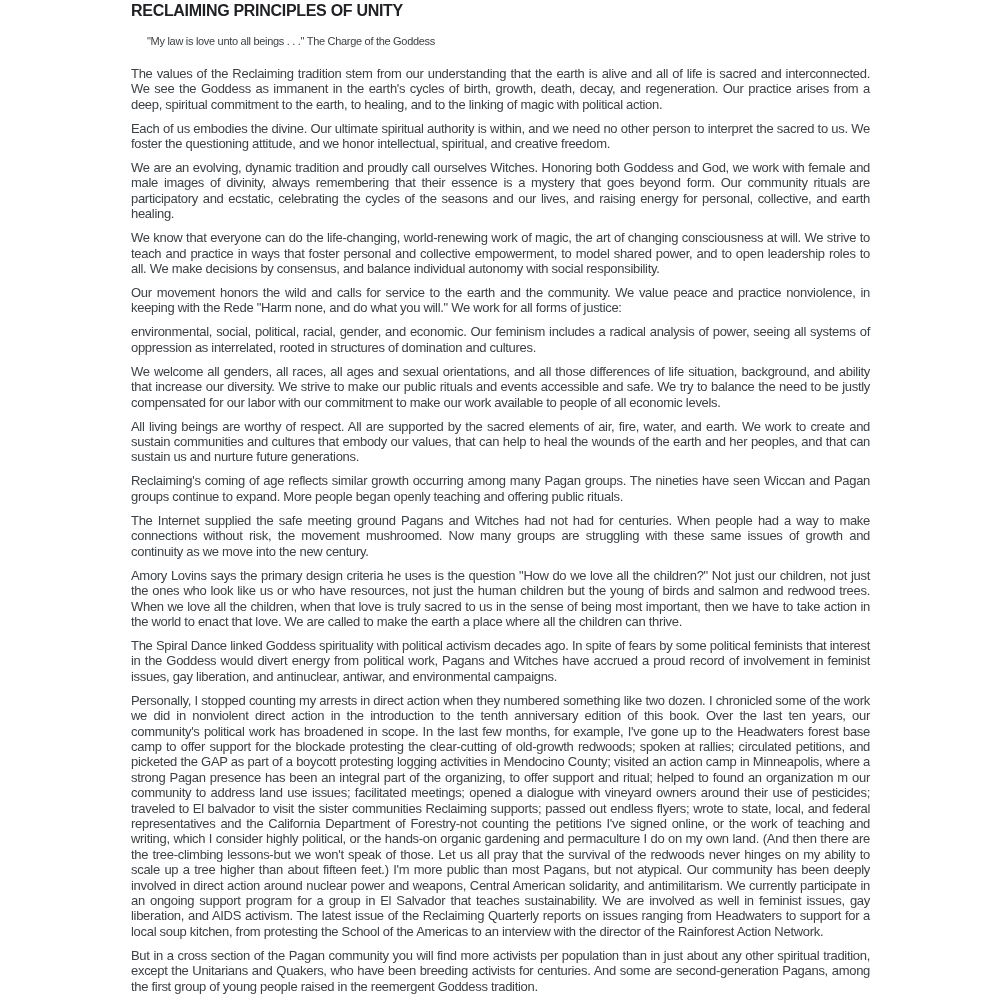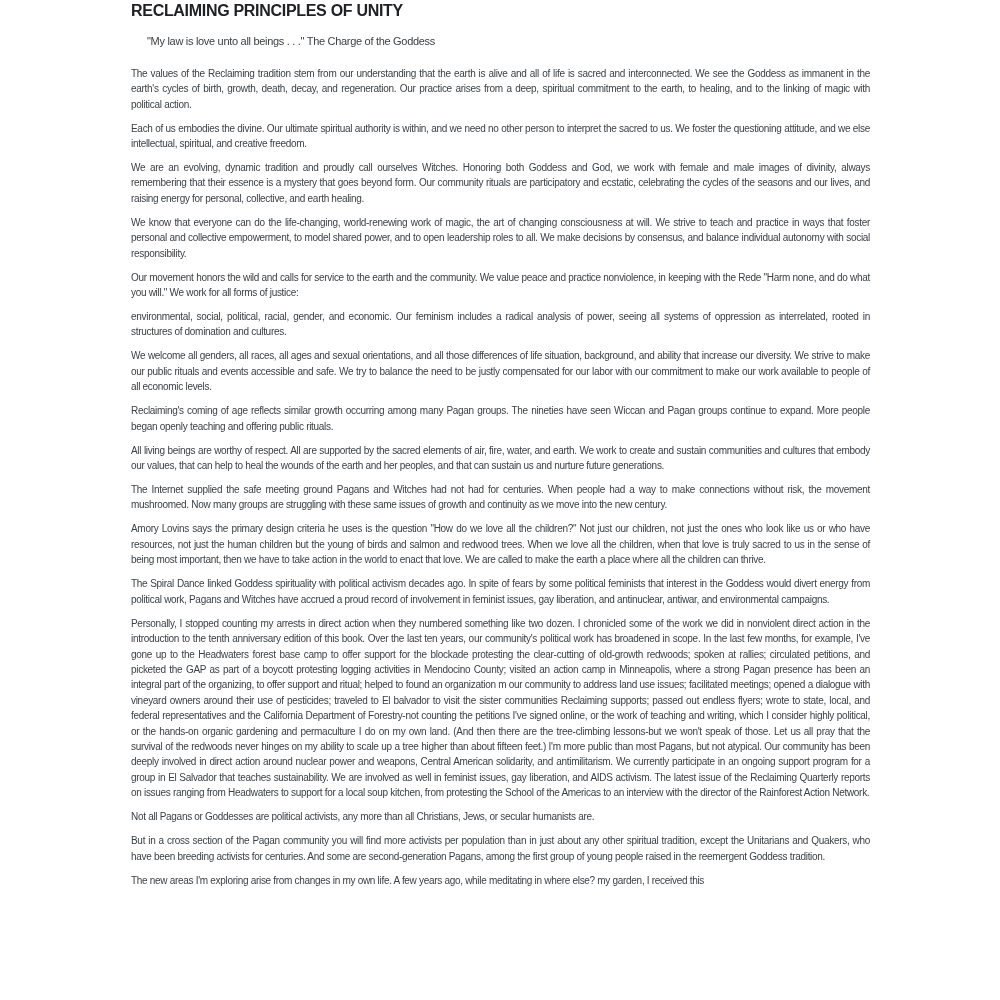--- a/index.html
+++ b/index.html
@@ -32,45 +32,44 @@
   .epigraph {
     margin: 0 0 16px 0;
     padding-left: 16px;
     font-size: 11px;
     letter-spacing: -0.3px;
     line-height: 15.4px;
     color: #3c4145;
   }
   .body-text p {
     margin: 0 0 8.6px 0;
-    font-size: 10px;
+    font-size: 13px;
     letter-spacing: -0.3px;
     line-height: 15.4px;
     color: #3c4145;
     text-align: justify;
     text-justify: inter-word;
   }
 </style>
 </head>
 <body>
 
 <div class="page">
   <h1 class="doc-title">RECLAIMING PRINCIPLES OF UNITY</h1>
   <div class="epigraph">"My law is love unto all beings . . ." The Charge of the Goddess</div>
   <div class="body-text">
     <p>The values of the Reclaiming tradition stem from our understanding that the earth is alive and all of life is sacred and interconnected. We see the Goddess as immanent in the earth's cycles of birth, growth, death, decay, and regeneration. Our practice arises from a deep, spiritual commitment to the earth, to healing, and to the linking of magic with political action.</p>
-    <p>Each of us embodies the divine. Our ultimate spiritual authority is within, and we need no other person to interpret the sacred to us. We foster the questioning attitude, and we else intellectual, spiritual, and creative freedom.</p>
+    <p>Each of us embodies the divine. Our ultimate spiritual authority is within, and we need no other person to interpret the sacred to us. We foster the questioning attitude, and we honor intellectual, spiritual, and creative freedom.</p>
     <p>We are an evolving, dynamic tradition and proudly call ourselves Witches. Honoring both Goddess and God, we work with female and male images of divinity, always remembering that their essence is a mystery that goes beyond form. Our community rituals are participatory and ecstatic, celebrating the cycles of the seasons and our lives, and raising energy for personal, collective, and earth healing.</p>
     <p>We know that everyone can do the life-changing, world-renewing work of magic, the art of changing consciousness at will. We strive to teach and practice in ways that foster personal and collective empowerment, to model shared power, and to open leadership roles to all. We make decisions by consensus, and balance individual autonomy with social responsibility.</p>
     <p>Our movement honors the wild and calls for service to the earth and the community. We value peace and practice nonviolence, in keeping with the Rede "Harm none, and do what you will." We work for all forms of justice:</p>
     <p>environmental, social, political, racial, gender, and economic. Our feminism includes a radical analysis of power, seeing all systems of oppression as interrelated, rooted in structures of domination and cultures.</p>
     <p>We welcome all genders, all races, all ages and sexual orientations, and all those differences of life situation, background, and ability that increase our diversity. We strive to make our public rituals and events accessible and safe. We try to balance the need to be justly compensated for our labor with our commitment to make our work available to people of all economic levels.</p>
+    <p>All living beings are worthy of respect. All are supported by the sacred elements of air, fire, water, and earth. We work to create and sustain communities and cultures that embody our values, that can help to heal the wounds of the earth and her peoples, and that can sustain us and nurture future generations.</p>
     <p>Reclaiming's coming of age reflects similar growth occurring among many Pagan groups. The nineties have seen Wiccan and Pagan groups continue to expand. More people began openly teaching and offering public rituals.</p>
-    <p>All living beings are worthy of respect. All are supported by the sacred elements of air, fire, water, and earth. We work to create and sustain communities and cultures that embody our values, that can help to heal the wounds of the earth and her peoples, and that can sustain us and nurture future generations.</p>
     <p>The Internet supplied the safe meeting ground Pagans and Witches had not had for centuries. When people had a way to make connections without risk, the movement mushroomed. Now many groups are struggling with these same issues of growth and continuity as we move into the new century.</p>
     <p>Amory Lovins says the primary design criteria he uses is the question "How do we love all the children?" Not just our children, not just the ones who look like us or who have resources, not just the human children but the young of birds and salmon and redwood trees. When we love all the children, when that love is truly sacred to us in the sense of being most important, then we have to take action in the world to enact that love. We are called to make the earth a place where all the children can thrive.</p>
     <p>The Spiral Dance linked Goddess spirituality with political activism decades ago. In spite of fears by some political feminists that interest in the Goddess would divert energy from political work, Pagans and Witches have accrued a proud record of involvement in feminist issues, gay liberation, and antinuclear, antiwar, and environmental campaigns.</p>
     <p>Personally, I stopped counting my arrests in direct action when they numbered something like two dozen. I chronicled some of the work we did in nonviolent direct action in the introduction to the tenth anniversary edition of this book. Over the last ten years, our community's political work has broadened in scope. In the last few months, for example, I've gone up to the Headwaters forest base camp to offer support for the blockade protesting the clear-cutting of old-growth redwoods; spoken at rallies; circulated petitions, and picketed the GAP as part of a boycott protesting logging activities in Mendocino County; visited an action camp in Minneapolis, where a strong Pagan presence has been an integral part of the organizing, to offer support and ritual; helped to found an organization m our community to address land use issues; facilitated meetings; opened a dialogue with vineyard owners around their use of pesticides; traveled to El balvador to visit the sister communities Reclaiming supports; passed out endless flyers; wrote to state, local, and federal representatives and the California Department of Forestry-not counting the petitions I've signed online, or the work of teaching and writing, which I consider highly political, or the hands-on organic gardening and permaculture I do on my own land. (And then there are the tree-climbing lessons-but we won't speak of those. Let us all pray that the survival of the redwoods never hinges on my ability to scale up a tree higher than about fifteen feet.) I'm more public than most Pagans, but not atypical. Our community has been deeply involved in direct action around nuclear power and weapons, Central American solidarity, and antimilitarism. We currently participate in an ongoing support program for a group in El Salvador that teaches sustainability. We are involved as well in feminist issues, gay liberation, and AIDS activism. The latest issue of the Reclaiming Quarterly reports on issues ranging from Headwaters to support for a local soup kitchen, from protesting the School of the Americas to an interview with the director of the Rainforest Action Network.</p>
-    <p>Not all Pagans or Goddesses are political activists, any more than all Christians, Jews, or secular humanists are.</p>
     <p>But in a cross section of the Pagan community you will find more activists per population than in just about any other spiritual tradition, except the Unitarians and Quakers, who have been breeding activists for centuries. And some are second-generation Pagans, among the first group of young people raised in the reemergent Goddess tradition.</p>
     <p>The new areas I'm exploring arise from changes in my own life. A few years ago, while meditating in where else? my garden, I received this</p>
   </div>
 </div>
 
 </body></html>

